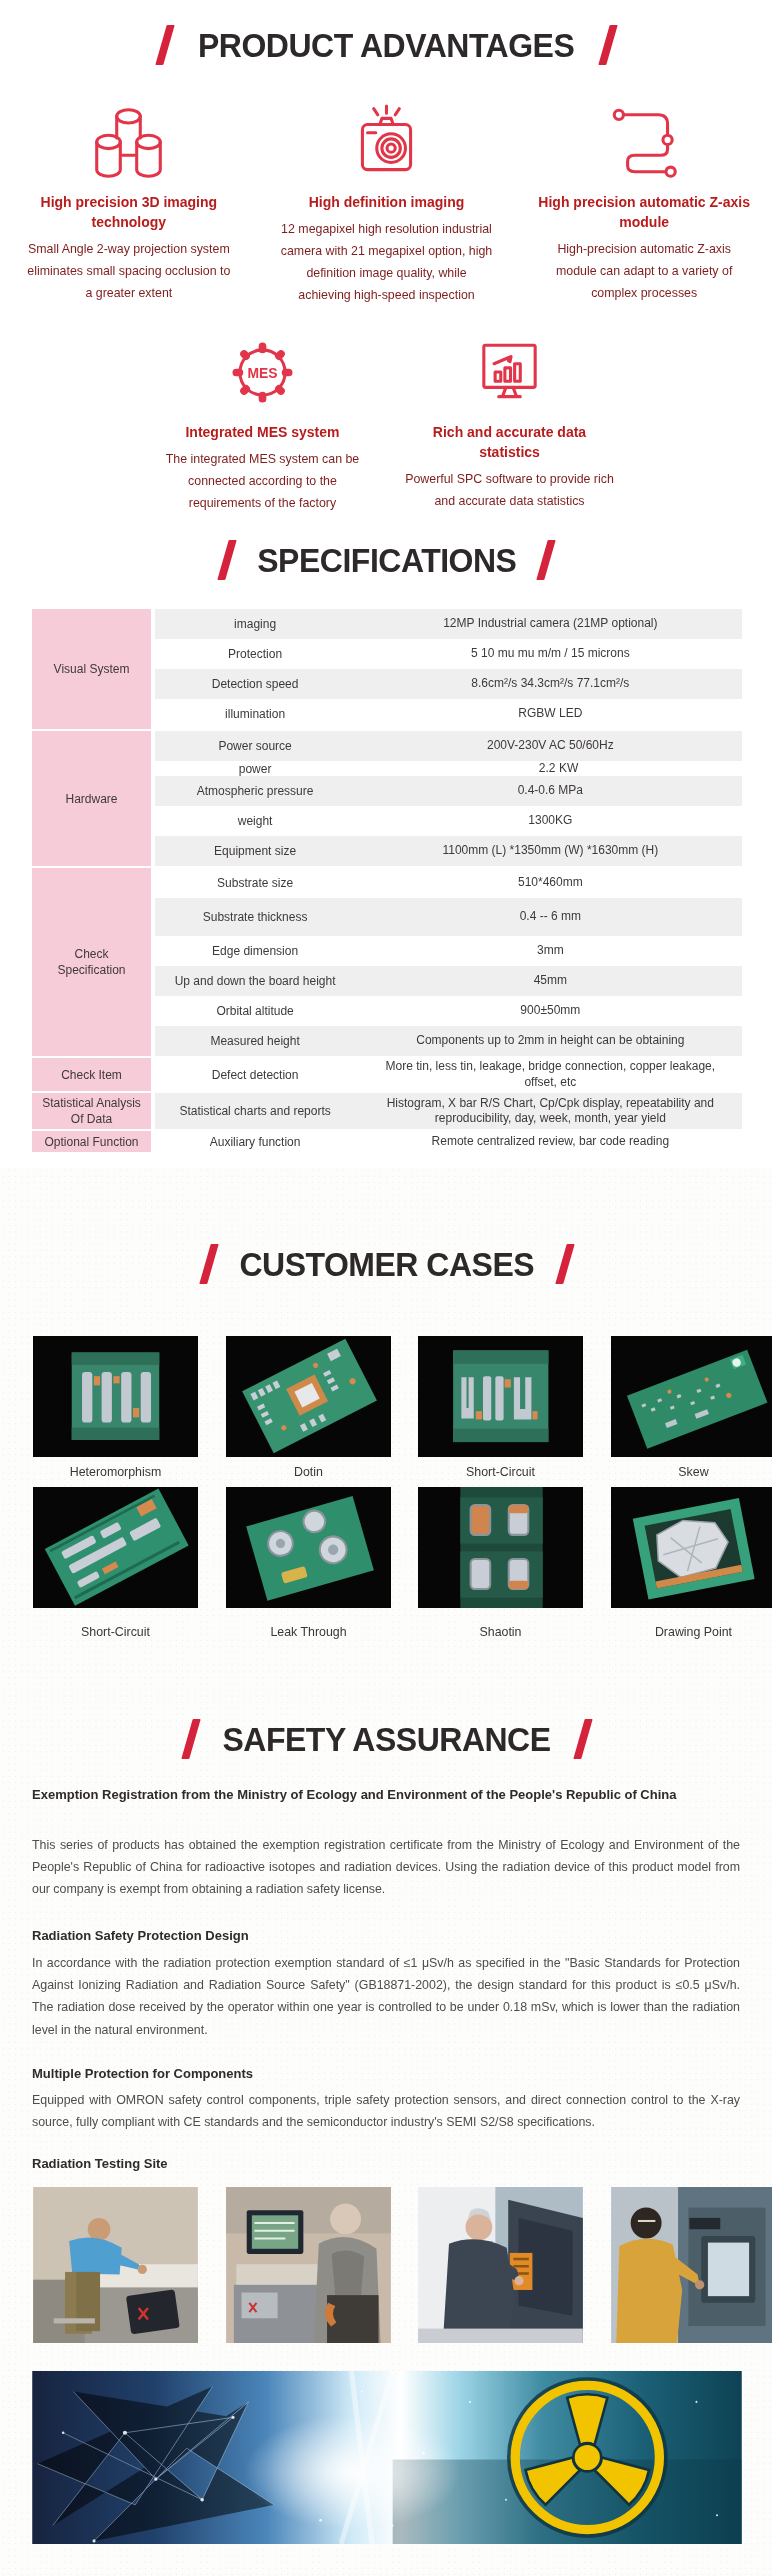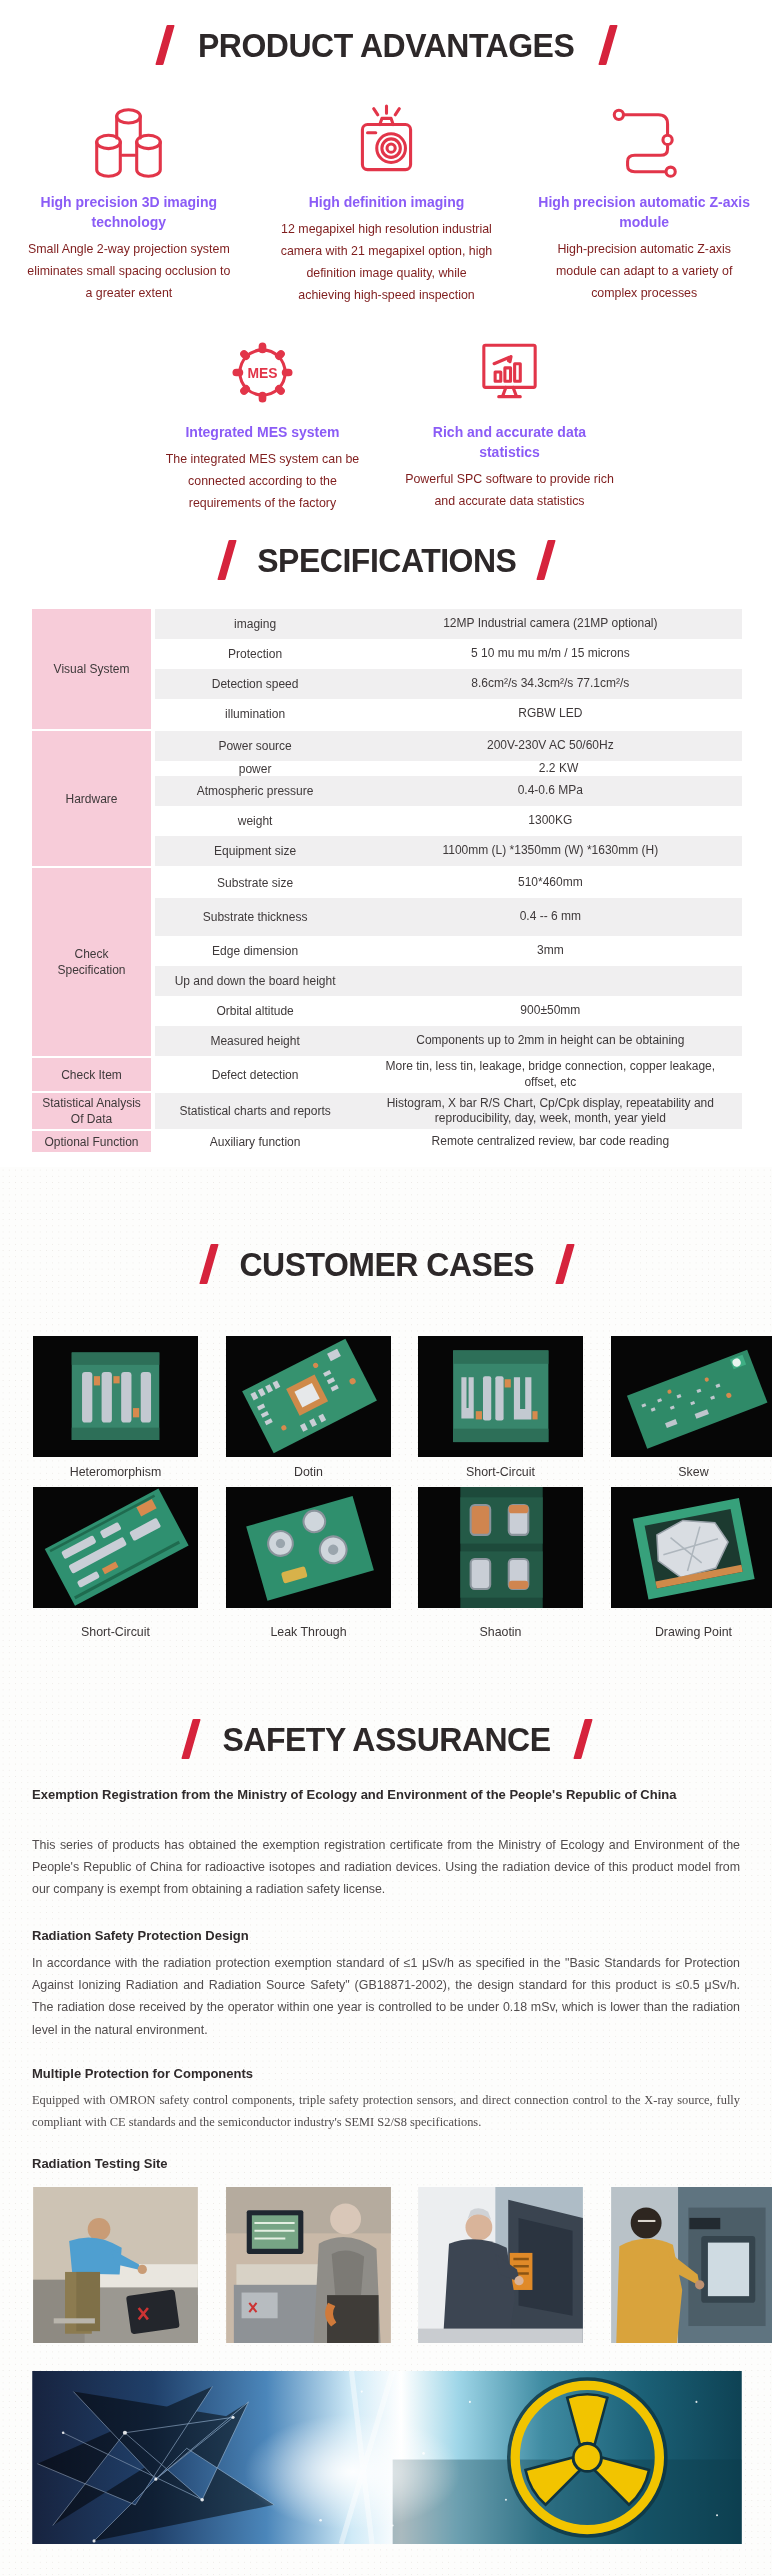--- a/index.html
+++ b/index.html
@@ -10,21 +10,21 @@
   .big-title{position:absolute;left:0;width:773px;display:flex;align-items:center;
              justify-content:center;gap:17.5px;}
   .big-title .t{font-size:34px;font-weight:800;color:#2d2829;letter-spacing:-0.5px;
                 transform:scaleX(.94);white-space:nowrap;}
   .slash{width:7.7px;height:40px;background:#d6233c;transform:skewX(-16deg);border-radius:1px;}
 
   
   .adv-row{position:absolute;display:flex;}
   .adv-col{display:flex;flex-direction:column;align-items:center;text-align:center;}
   .adv-icon{height:85px;display:flex;align-items:center;justify-content:center;}
-  .adv-title{font-size:14px;font-weight:700;color:#8b5cf6;line-height:1.45;margin-top:7.2px;}
+  .adv-title{font-size:14px;font-weight:700;color:#b91c1c;line-height:1.45;margin-top:7.2px;}
   .adv-body{font-size:12.4px;color:#7f1d1d;line-height:1.78;margin-top:5.2px;}
   svg.icon{stroke:#e23549;fill:none;stroke-width:6;stroke-linecap:round;stroke-linejoin:round;}
 
   
   #spec-table{position:absolute;left:32px;top:609px;width:710px;font-size:12px;color:#3e393a;}
   .sg{display:flex;gap:4.1px;margin-bottom:2.1px;}
   .sg .pink{width:119px;background:#f7ccd9;display:flex;align-items:center;justify-content:center;
             text-align:center;line-height:1.35;padding:0 7.2px;box-sizing:border-box;}
   .sg .rows{flex:1;display:flex;flex-direction:column;}
   .srow{display:flex;gap:3.6px;}
@@ -209,20 +209,21 @@
           <div class="srow r-grey" style="height: 38px;">
             <div class="lbl">Substrate thickness</div>
             <div class="val r-grey">0.4 -- 6 mm</div>
           </div>
           <div class="srow r-white" style="height: 30px;">
             <div class="lbl">Edge dimension</div>
             <div class="val r-white">3mm</div>
           </div>
           <div class="srow r-grey" style="height: 30px;">
             <div class="lbl">Up and down the board height</div>
+            <div class="val r-grey">45mm</div>
           </div>
           <div class="srow r-white" style="height: 30px;">
             <div class="lbl">Orbital altitude</div>
             <div class="val r-white">900±50mm</div>
           </div>
           <div class="srow r-grey" style="height: 30px;">
             <div class="lbl">Measured height</div>
             <div class="val r-grey">Components up to 2mm in height can be obtaining</div>
           </div>
         </div>
@@ -444,21 +445,21 @@
     <span class="slash"></span>
   </div>
 
   <div class="s-head" style="top:1784px;">Exemption Registration from the Ministry of Ecology and Environment of the People's Republic of China</div>
   <div class="s-body" style="top:1834px;">This series of products has obtained the exemption registration certificate from the Ministry of Ecology and Environment of the People's Republic of China for radioactive isotopes and radiation devices. Using the radiation device of this product model from our company is exempt from obtaining a radiation safety license.</div>
 
   <div class="s-head" style="top:1925px;">Radiation Safety Protection Design</div>
   <div class="s-body" style="top:1952px;">In accordance with the radiation protection exemption standard of ≤1 μSv/h as specified in the "Basic Standards for Protection Against Ionizing Radiation and Radiation Source Safety" (GB18871-2002), the design standard for this product is ≤0.5 μSv/h. The radiation dose received by the operator within one year is controlled to be under 0.18 mSv, which is lower than the radiation level in the natural environment.</div>
 
   <div class="s-head" style="top:2063px;">Multiple Protection for Components</div>
-  <div class="s-body" style="top:2089px;font-family:Liberation Serif, serif;">Equipped with OMRON safety control components, triple safety protection sensors, and direct connection control to the X-ray source, fully compliant with CE standards and the semiconductor industry's SEMI S2/S8 specifications.</div>
+  <div class="s-body" style="top:2089px;">Equipped with OMRON safety control components, triple safety protection sensors, and direct connection control to the X-ray source, fully compliant with CE standards and the semiconductor industry's SEMI S2/S8 specifications.</div>
 
   <div class="s-head" style="top:2153px;">Radiation Testing Site</div>
 
   <div class="photo" style="left:33px;top:2187px;">
     <svg viewBox="0 0 320 303">
       <rect width="320" height="303" fill="#cdc3b4"></rect>
       <rect x="0" y="180" width="320" height="123" fill="#8e8a82"></rect>
       <rect x="90" y="150" width="230" height="60" fill="#e9e6df"></rect>
       <rect x="100" y="195" width="220" height="108" fill="#9b9891"></rect>
       <rect x="185" y="205" width="95" height="75" rx="6" fill="#23262c" transform="rotate(-8 232 242)"></rect>

